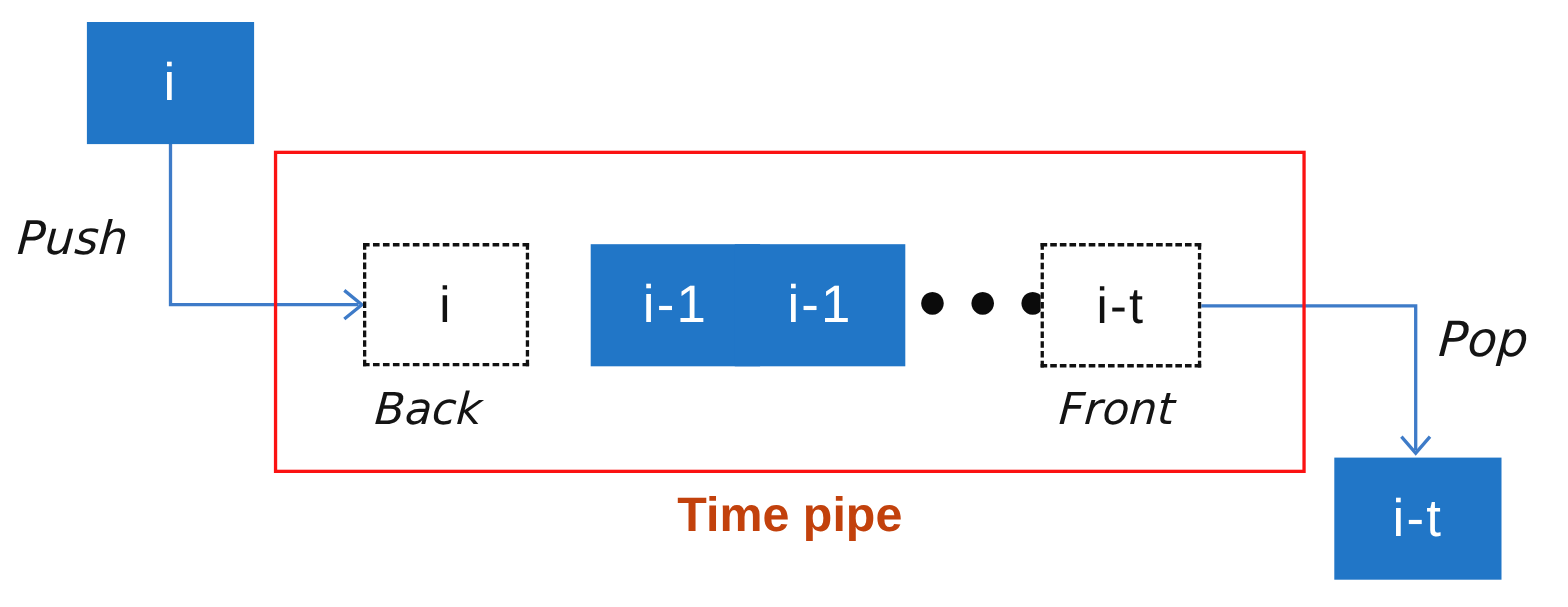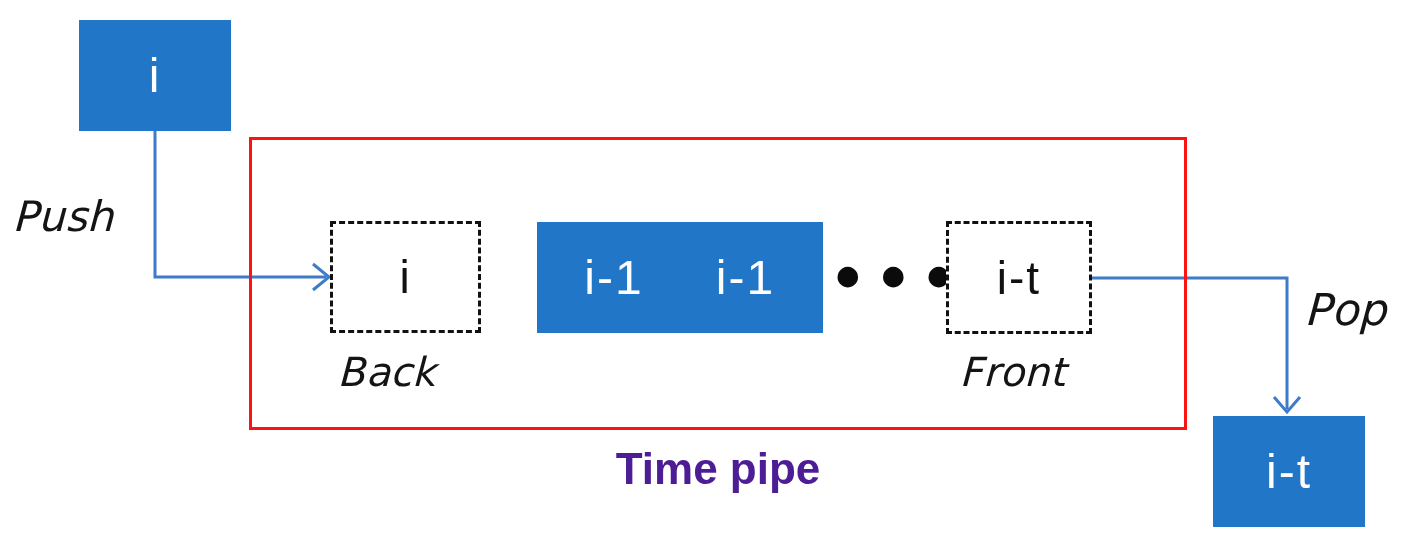--- a/index.html
+++ b/index.html
@@ -62,21 +62,21 @@
     white-space: nowrap;
   }
   .title-label {
     position: absolute;
     left: 593px;
     top: 444px;
     width: 250px;
     text-align: center;
     font-size: 44px;
     font-weight: 600;
-    color: #4c1d95;
+    color: #c2410c;
     font-family: "Liberation Sans", sans-serif;
     white-space: nowrap;
   }
   .ellipsis {
     position: absolute;
     left: 836px;
     top: 261px;
     font-size: 27px;
     line-height: 1;
     letter-spacing: 22px;

